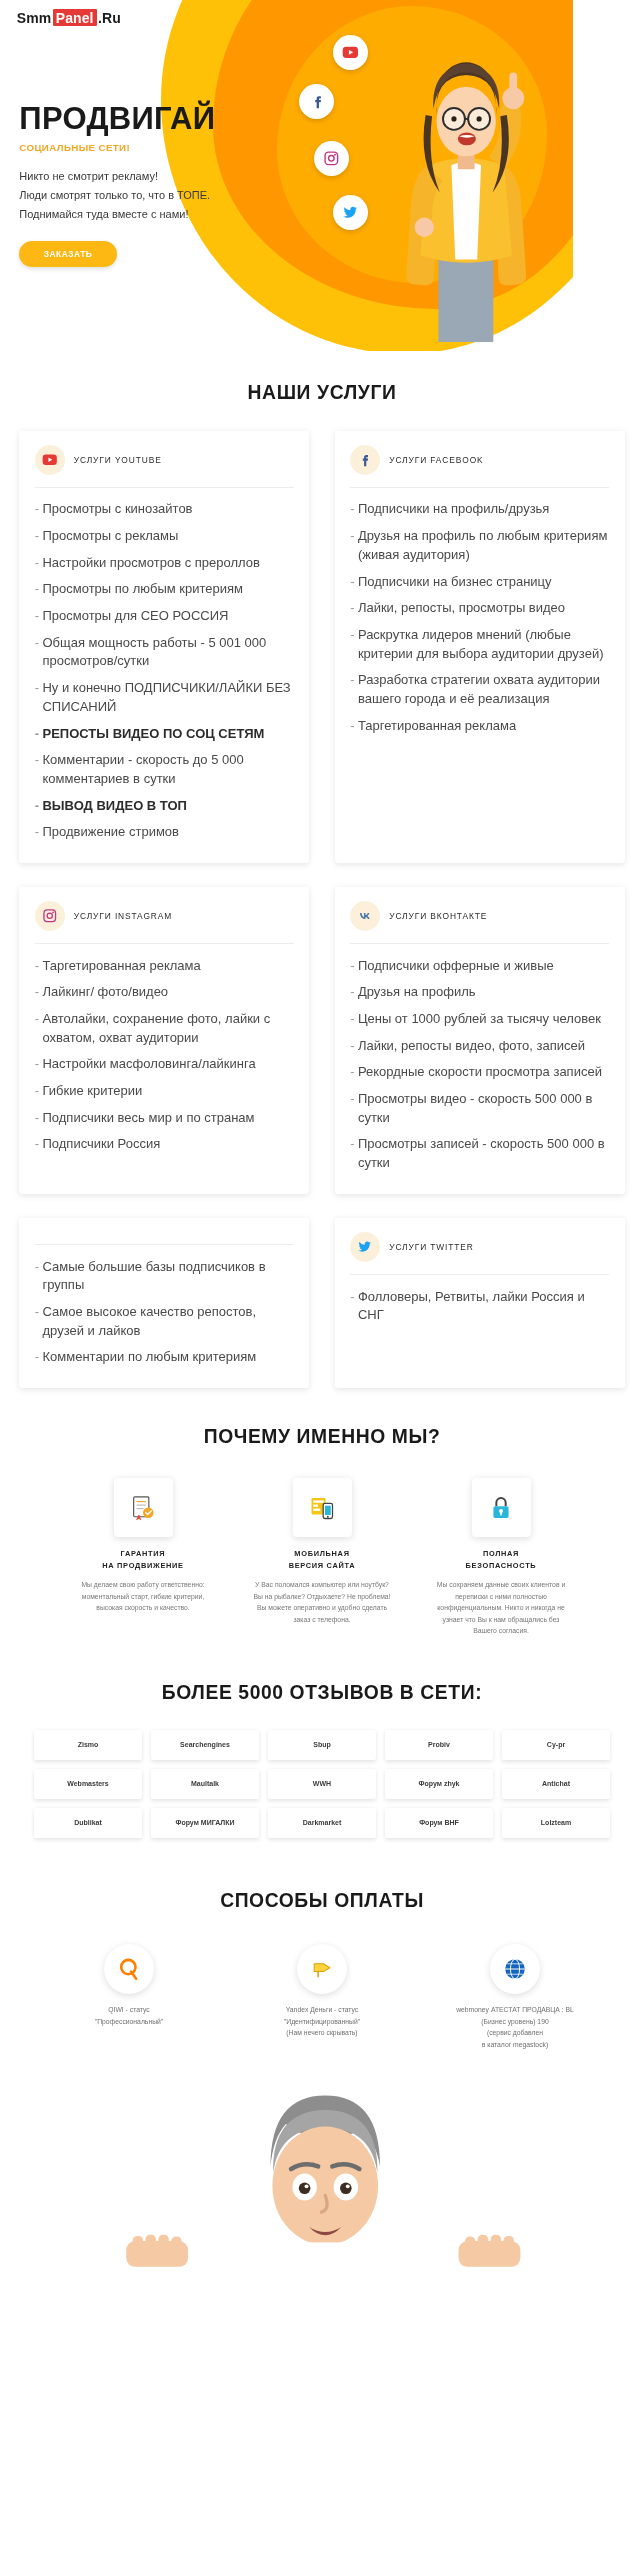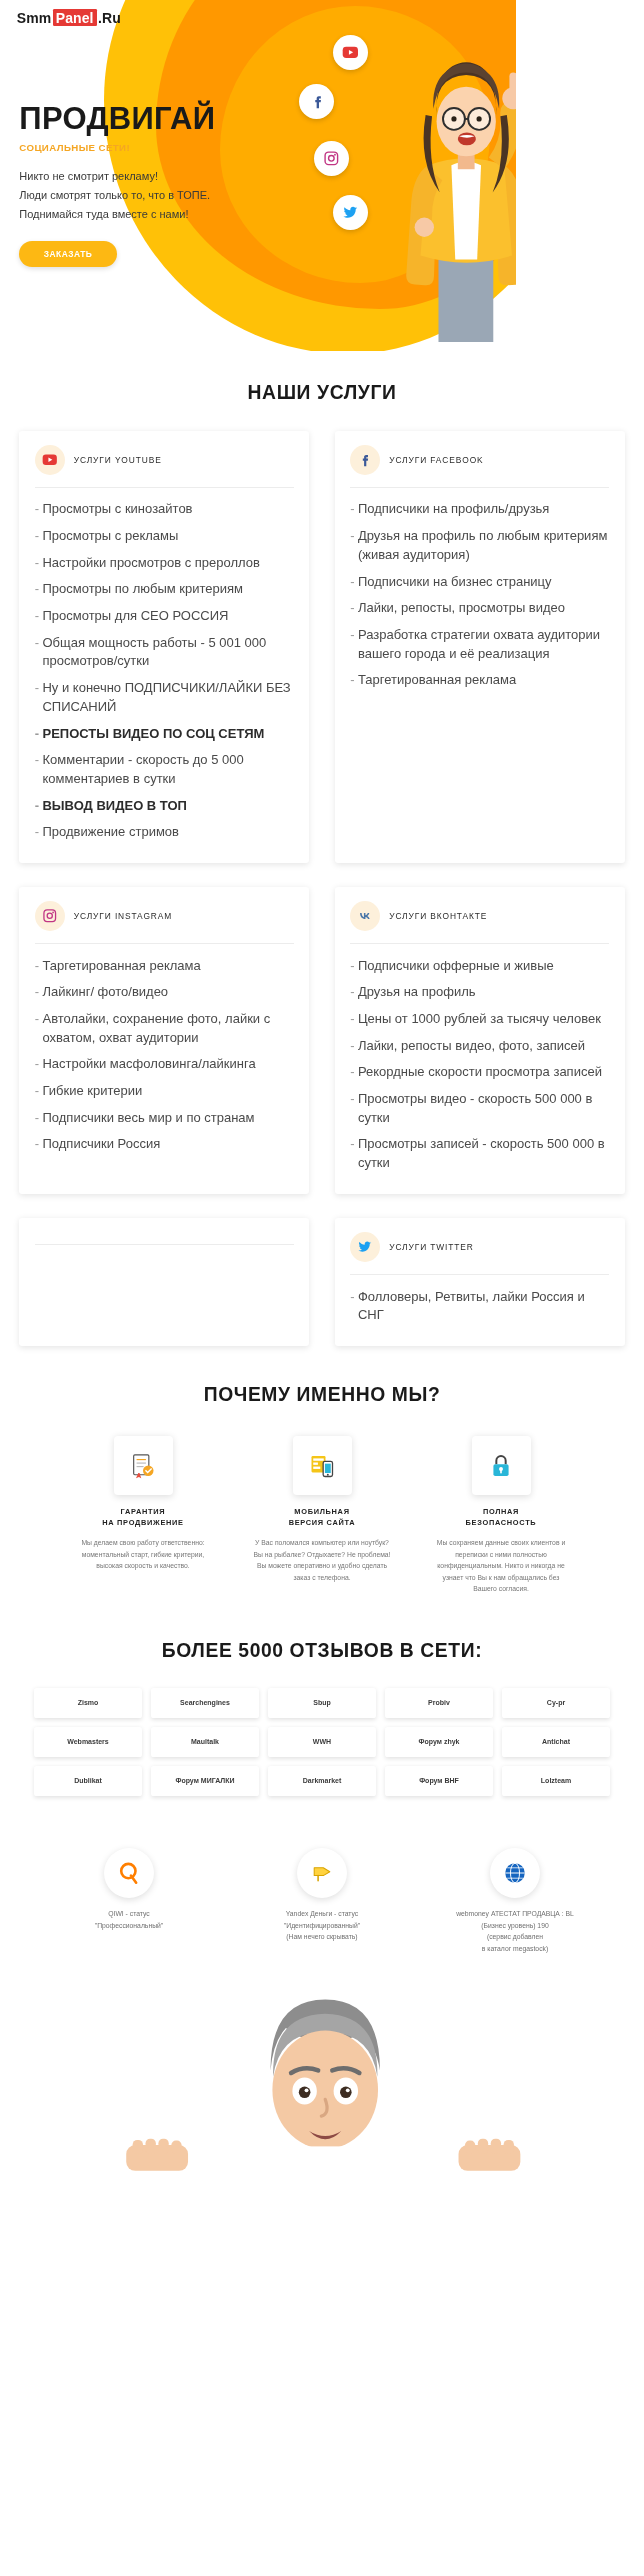--- a/index.html
+++ b/index.html
@@ -7,21 +7,21 @@
     width: 644px;
     background: #ffffff;
     font-family: "Liberation Sans", sans-serif;
     color: #333;
   }
   body { width: 644px; overflow-x: hidden; }
 
   
   .hero {
     position: relative;
-    width: 516px;
+    width: 573px;
     height: 351px;
     background: #ffffff;
     overflow: hidden;
   }
   .hero-blob-1 {
     position: absolute;
     right: -77px; top: -135px;
     width: 489px; height: 489px;
     background: #ffc107;
     border-radius: 46% 54% 50% 50% / 48% 42% 58% 52%;
@@ -349,20 +349,21 @@
             </svg>
         </div>
         <div class="card-title">УСЛУГИ FACEBOOK</div>
       </div>
       <hr>
       <ul>
         <li>Подписчики на профиль/друзья</li>
         <li>Друзья на профиль по любым критериям (живая аудитория)</li>
         <li>Подписчики на бизнес страницу</li>
         <li>Лайки, репосты, просмотры видео</li>
+        <li>Раскрутка лидеров мнений (любые критерии для выбора аудитории друзей)</li>
         <li>Разработка стратегии охвата аудитории вашего города и её реализация</li>
         <li>Таргетированная реклама</li>
       </ul>
     </div>
 
     <div class="card">
       <div class="card-head">
         <div class="card-icon">
           <svg viewBox="0 0 24 24">
               <rect x="3" y="3" width="18" height="18" rx="5" fill="none" stroke="#c13584" stroke-width="2"></rect>
@@ -400,20 +401,25 @@
         <li>Цены от 1000 рублей за тысячу человек</li>
         <li>Лайки, репосты видео, фото, записей</li>
         <li>Рекордные скорости просмотра записей</li>
         <li>Просмотры видео - скорость 500 000 в сутки</li>
         <li>Просмотры записей - скорость 500 000 в сутки</li>
       </ul>
     </div>
 
     <div class="card">
       <hr>
+      <ul>
+        <li>Самые большие базы подписчиков в группы</li>
+        <li>Самое высокое качество репостов, друзей и лайков</li>
+        <li>Комментарии по любым критериям</li>
+      </ul>
     </div>
 
     <div class="card">
       <div class="card-head">
         <div class="card-icon">
           <svg viewBox="0 0 24 24">
               <path d="M22 5.9c-.7.3-1.5.5-2.3.6.8-.5 1.4-1.3 1.7-2.2-.8.5-1.6.8-2.5 1C18.1 4.5 17 4 15.9 4c-2.2 0-4 1.8-4 4 0 .3 0 .6.1.9-3.3-.2-6.3-1.8-8.3-4.2-.4.6-.6 1.3-.6 2 0 1.4.7 2.6 1.8 3.3-.6 0-1.3-.2-1.8-.5 0 1.9 1.4 3.5 3.2 3.9-.3.1-.7.1-1.1.1-.3 0-.5 0-.8-.1.5 1.6 2 2.7 3.7 2.8-1.4 1.1-3.1 1.7-5 1.7H2c1.8 1.1 3.9 1.8 6.2 1.8 7.4 0 11.5-6.2 11.5-11.5v-.5c.8-.6 1.5-1.3 2-2.1z" fill="#1da1f2"></path>
             </svg>
         </div>
         <div class="card-title">УСЛУГИ TWITTER</div>
@@ -497,20 +503,21 @@
     <div class="review-chip">Antichat</div>
     <div class="review-chip">Dublikat</div>
     <div class="review-chip">Форум МИГАЛКИ</div>
     <div class="review-chip">Darkmarket</div>
     <div class="review-chip">Форум ВНF</div>
     <div class="review-chip">Lolzteam</div>
   </div>
 </div>
 
 <div class="payments">
+  <div class="section-title">СПОСОБЫ ОПЛАТЫ</div>
   <div class="pay-items">
 
     <div class="pay-item">
       <div class="pay-icon">
         <svg viewBox="0 0 40 40">
           <circle cx="19" cy="17" r="11" fill="none" stroke="#ff7f00" stroke-width="4"></circle>
           <path d="M23 24l8 11" stroke="#ff7f00" stroke-width="4" stroke-linecap="round"></path>
         </svg>
       </div>
       <div class="pay-label" style="white-space:pre-line">QIWI - статус

